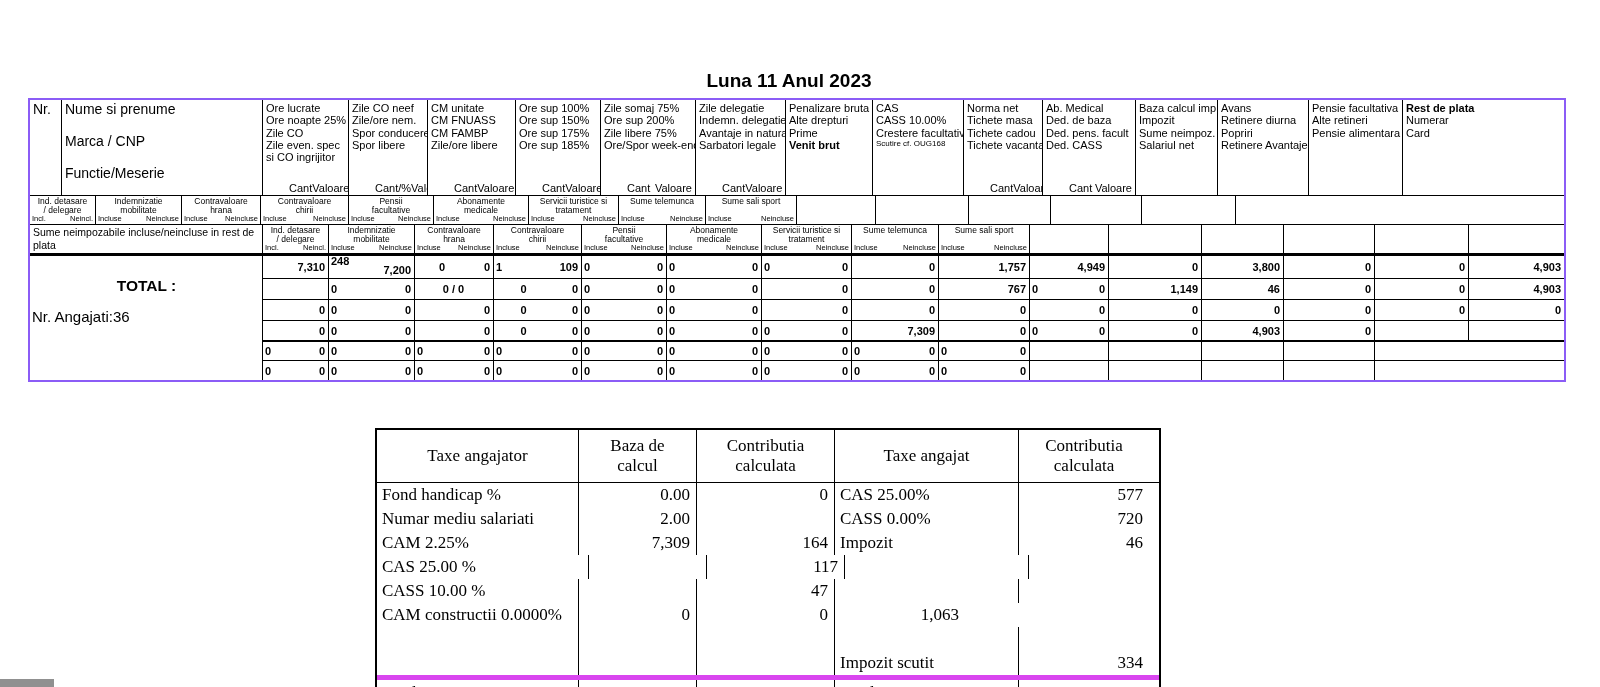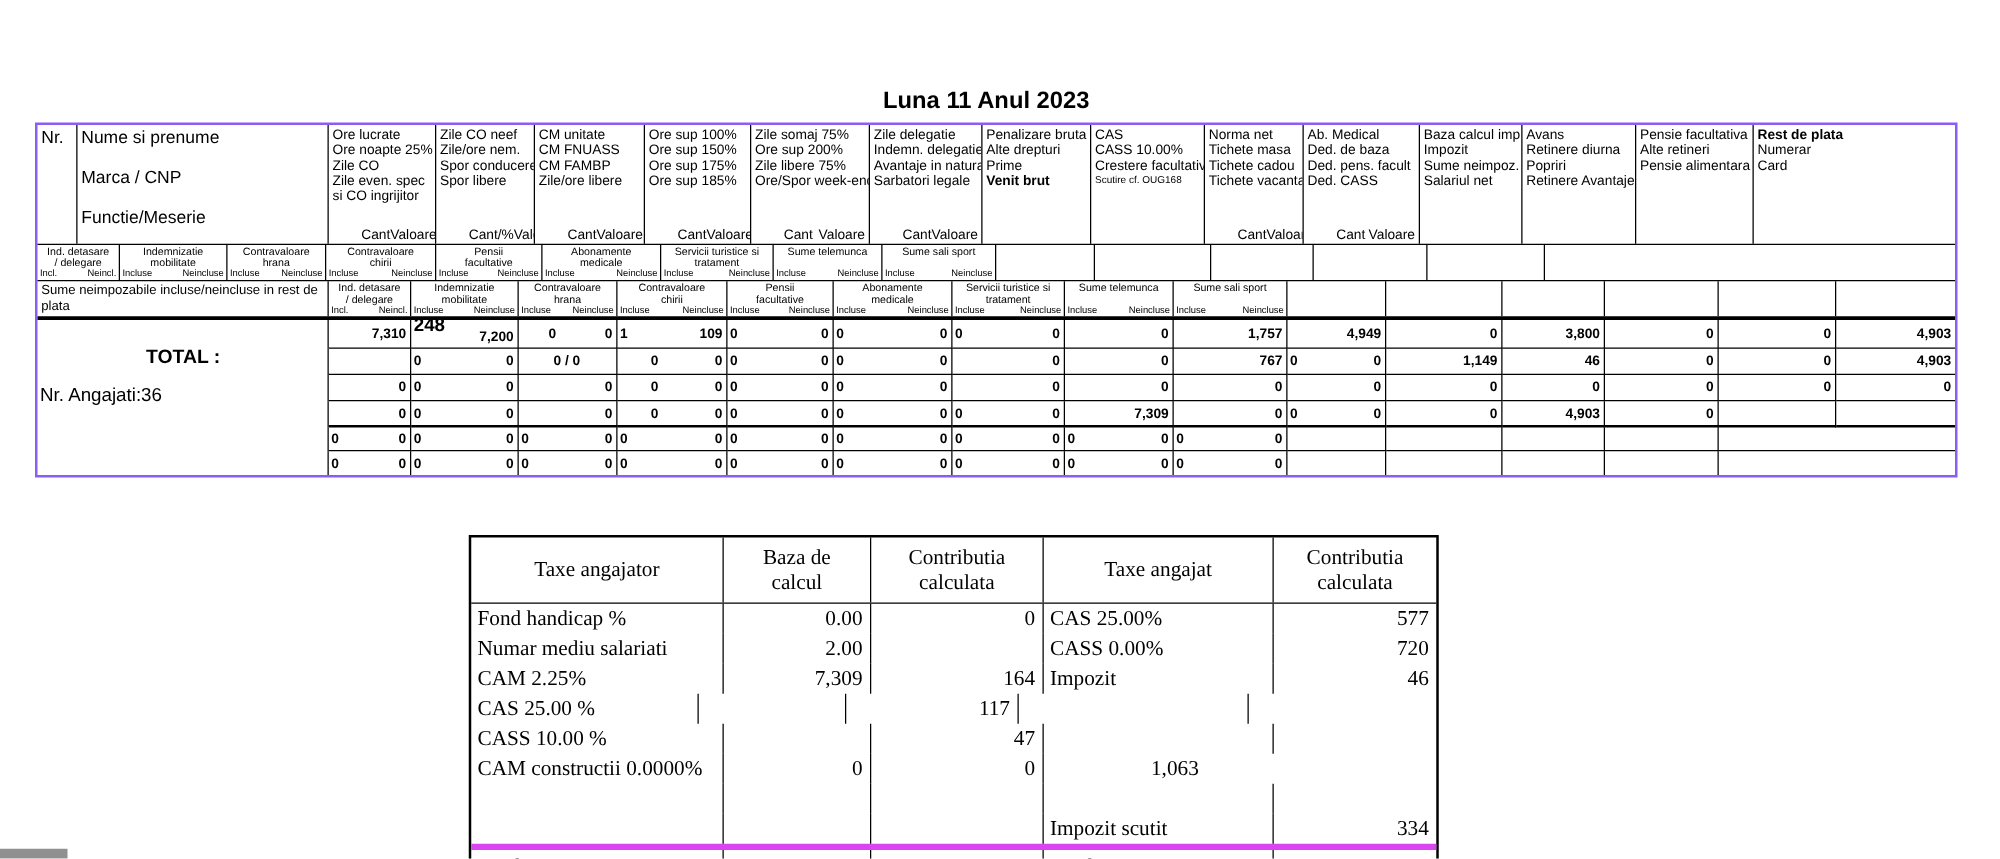--- a/index.html
+++ b/index.html
@@ -35,21 +35,21 @@
   .spacer{box-sizing:border-box;border-right:1px solid #000;}
   .dcell{box-sizing:border-box;border-right:1px solid #000;border-bottom:1px solid #000;
          font-weight:bold;font-size:11px;display:flex;align-items:center;
          padding:0 3px 0 2px;overflow:hidden;position:relative;}
   .dcell.thickbb{border-bottom-width:2px;}
   .dcell.nobb{border-bottom:none;}
   .nob{border-right:none !important;}
   .dcell.center{justify-content:center;}
   .dcell .rv{margin-left:auto;}
   .dcell .lv.ind{margin-left:30%;}
-  .dcell .tl{position:absolute;top:0;left:2px;font-size:15px;line-height:10px;}
+  .dcell .tl{position:absolute;top:0;left:2px;font-size:11px;line-height:10px;}
   .dcell .br{position:absolute;bottom:2px;right:3px;}
   .total-overlay{position:absolute;left:0;top:0;width:233px;height:100%;}
   .total-label{margin-top:21px;text-align:center;font-weight:bold;font-size:15.5px;}
   .ang-label{margin:13px 0 0 2px;font-size:15px;}
 
   
   .sum{position:absolute;left:375px;top:388px;border:2px solid #000;background:#fff;
        font-family:"Liberation Serif",serif;margin-top:40px;}
   .sum-hrow{height:52px;border-bottom:1px solid #000;}
   .shc{box-sizing:border-box;border-right:1px solid #000;display:flex;align-items:center;
@@ -689,21 +689,21 @@
         <div class="sdc ar nob" style="width: 130px;">720</div>
       </div>
       <div class="row sum-drow">
         <div class="sdc al" style="width: 202px;">CAM 2.25%</div>
         <div class="sdc ar" style="width: 118px;">7,309</div>
         <div class="sdc ar" style="width: 138px;">164</div>
         <div class="sdc al" style="width: 184px;">Impozit</div>
         <div class="sdc ar nob" style="width: 130px;">46</div>
       </div>
       <div class="row sum-drow">
-        <div class="sdc al" style="width: 182px;">CAS 25.00 %</div>
+        <div class="sdc al" style="width: 212px;">CAS 25.00 %</div>
         <div class="sdc ar" style="width: 118px;"></div>
         <div class="sdc ar" style="width: 138px;">117</div>
         <div class="sdc al" style="width: 184px;"></div>
         <div class="sdc ar nob" style="width: 130px;"></div>
       </div>
       <div class="row sum-drow">
         <div class="sdc al" style="width: 202px;">CASS 10.00 %</div>
         <div class="sdc ar" style="width: 118px;"></div>
         <div class="sdc ar" style="width: 138px;">47</div>
         <div class="sdc al" style="width: 184px;"></div>

